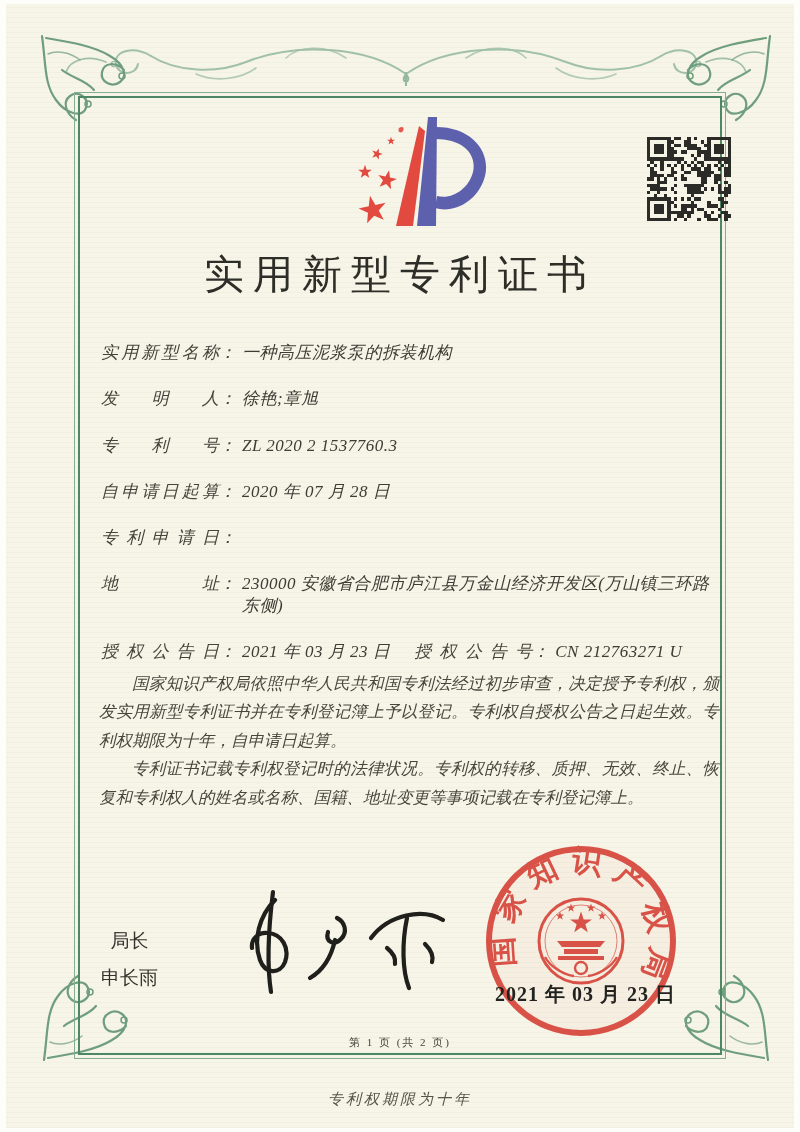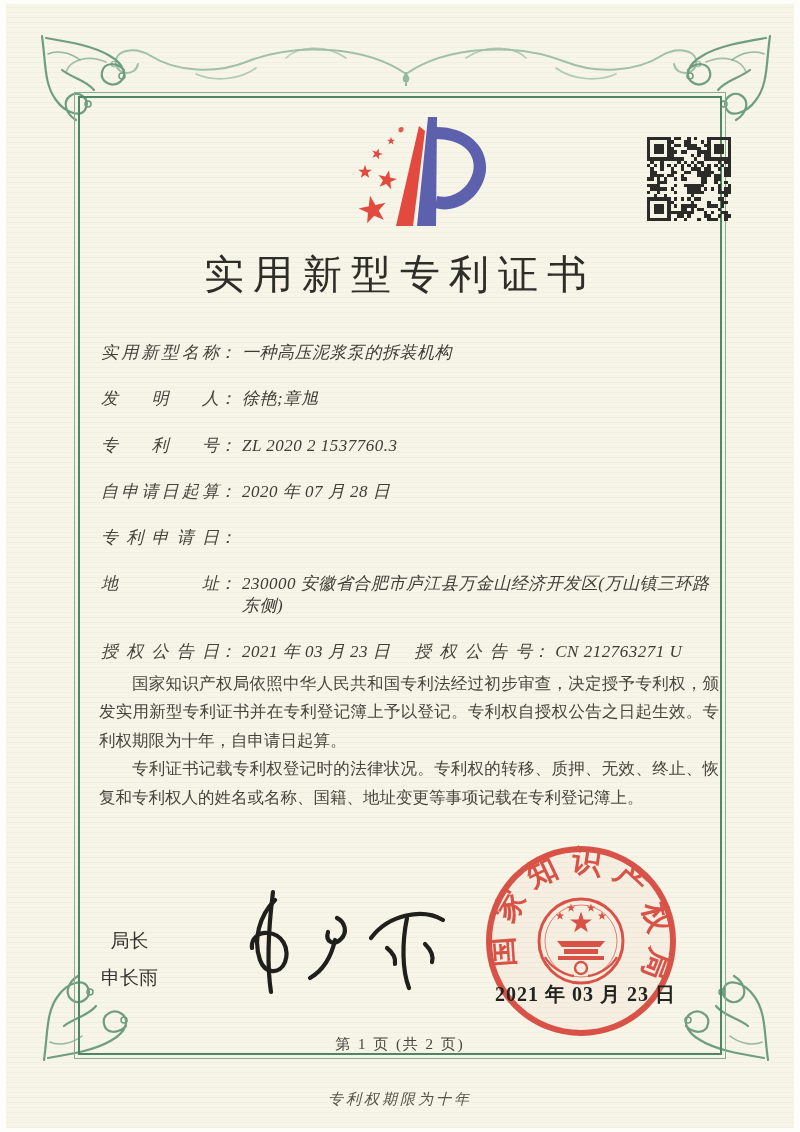--- a/index.html
+++ b/index.html
@@ -45,31 +45,31 @@
     text-align:justify;text-align-last:justify;color:#44443c;
   }
   .fcolon{flex:0 0 auto;margin-right:6px;color:#44443c;}
   .fvalue{max-width:472px;letter-spacing:.5px;color:#3d3d35;}
   .grant-pair{display:flex;align-items:flex-start;}
   .grant-right{margin-left:24px;}
   .paras{
     position:absolute;left:93px;top:666px;width:620px;
     font-size:16.5px;line-height:1.72;text-align:justify;color:#46463d;
   }
-  .paras p{margin:0;text-indent:2em;}
+  .paras p{margin:0;text-indent:2em;font-style:italic;}
   .signoff{position:absolute;left:95px;top:918px;font-size:19px;line-height:1.95;color:#33332d;text-align:center;}
   .signature{position:absolute;left:205px;top:878px;}
   .seal{position:absolute;left:470px;top:832px;opacity:.92;}
   .seal-date{
     position:absolute;left:489px;top:977px;font-size:20px;font-weight:600;
     letter-spacing:1px;color:#22221f;z-index:5;white-space:nowrap;
   }
   .page-foot{
     position:absolute;left:0;right:0;top:1031px;text-align:center;
-    font-size:15px;letter-spacing:2px;color:#45453d;
+    font-size:11px;letter-spacing:2px;color:#45453d;
   }
   .back-note{
     position:absolute;left:0;right:0;top:1086px;text-align:center;
     font-size:15px;letter-spacing:3px;color:#55554a;font-style:italic;
   }
 </style>
 </head>
 <body>
 
 <div class="paper">

